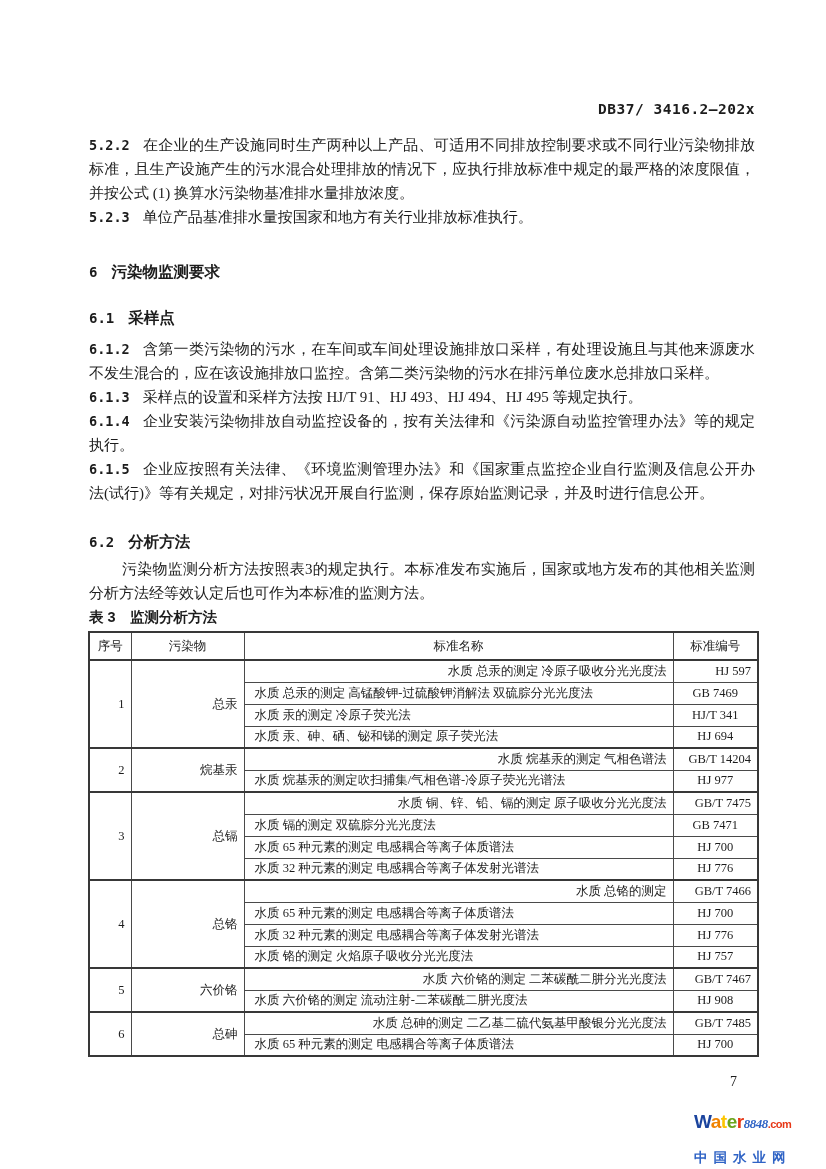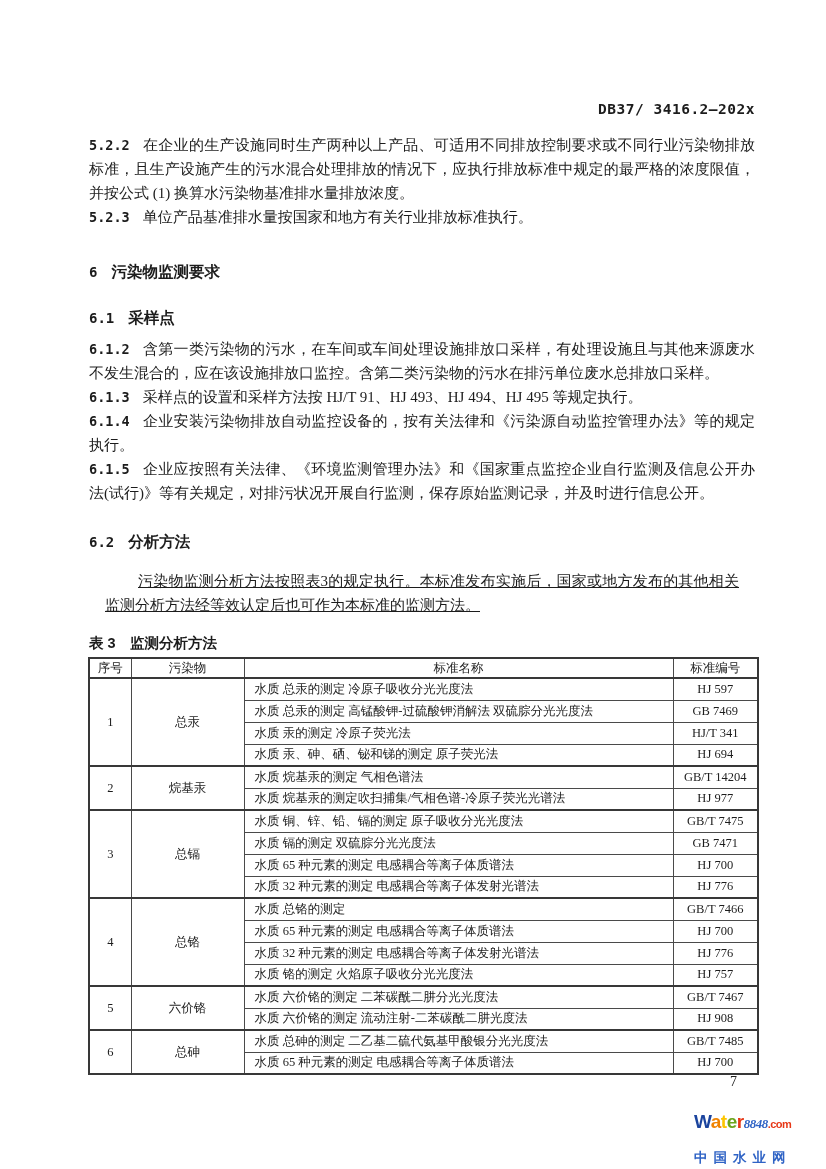--- a/index.html
+++ b/index.html
@@ -44,26 +44,25 @@
     font-size: 15.5px;
     line-height: 21px;
     margin: 0;
   }
   .h-section { margin-top: 32px; }
   .h-sub { margin-top: 24px; margin-bottom: 8px; }
   .h-num { margin-right: 14px; font-family: "DejaVu Sans Mono", monospace; font-size: 14px; }
   .h-sub2 { margin-top: 26px; margin-bottom: 4px; }
 
   .body-para {
-    margin: 16px;
+    margin: 0;
     font-size: 15px;
     line-height: 24px;
     text-align: justify;
     text-indent: 2.2em;
-    text-decoration: underline;
   }
 
   .table-caption {
     margin: 2px 0 4px 0;
     text-align: left;
     font-family: "Liberation Sans", "DejaVu Sans", sans-serif;
     font-weight: bold;
     font-size: 14.5px;
     line-height: 20px;
   }
@@ -80,25 +79,25 @@
     border: 1px solid #4a4a4a;
     padding: 1px 6px;
     height: 22px;
     line-height: 15px;
     text-align: center;
     font-weight: normal;
     overflow: hidden;
     white-space: nowrap;
   }
   table.analysis thead th {
-    height: 20px;
+    height: 28px;
     border-bottom: 2px solid #383838;
   }
   table.analysis td.name { text-align: left; padding-left: 10px; }
-  table.analysis tr.group-start td { border-top: 2px solid #383838; }
+  table.analysis tr.group-start td { border-top: 2px solid #383838; text-align: right; }
 
   .page-number {
     position: absolute;
     top: 1073px;
     right: 89px;
     font-size: 14px;
     line-height: 18px;
   }
 
   .logo {

